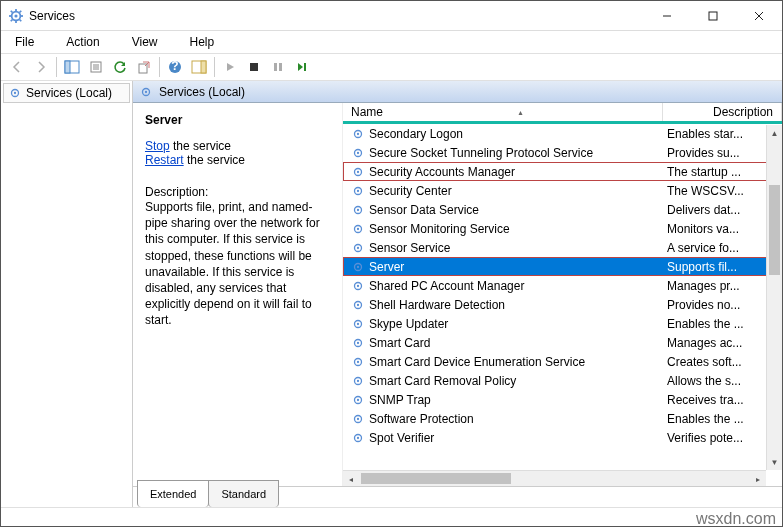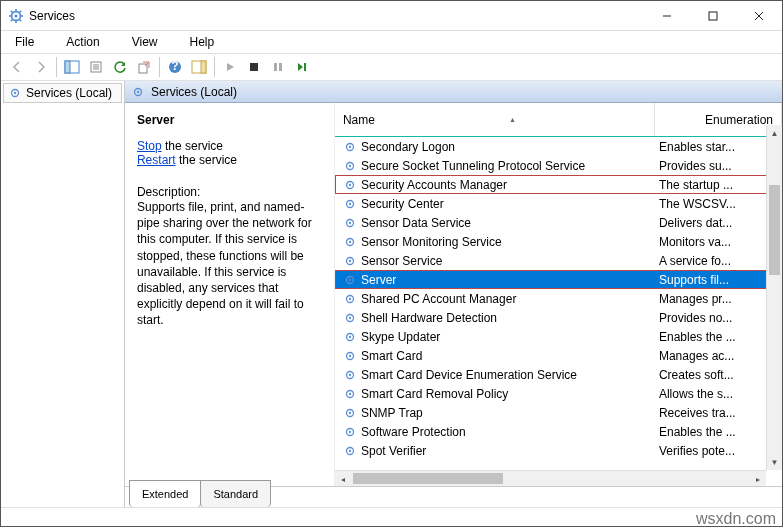--- a/index.html
+++ b/index.html
@@ -21,21 +21,21 @@
 .rightpane { flex: 1; display: flex; flex-direction: column; position: relative; }
 .paneheader { height: 22px; background: linear-gradient(#e4ecf7,#c3d5ef); border-bottom: 1px solid #9ab; display: flex; align-items: center; padding: 0 6px; gap: 6px; }
 .content { flex: 1; display: flex; border-bottom: 1px solid #ccc; }
 .detail { width: 210px; padding: 10px 8px 8px 12px; border-right: 1px solid #eee; overflow: hidden; }
 .detail h3 { font-weight: 600; font-size: 12px; margin-bottom: 12px; }
 .detail .links { margin-bottom: 18px; }
 .detail a { color: #0645cc; text-decoration: underline; }
 .detail .desclbl { }
 .detail .desc { line-height: 1.35; }
 .listwrap { flex: 1; display: flex; flex-direction: column; position: relative; overflow: hidden; }
-.cols { display: flex; height: 34px; border-bottom: 1px solid #14b8a6; background: #fff; gap: 42px; }
+.cols { display: flex; height: 21px; border-bottom: 3px solid #14b8a6; background: #fff; gap: 42px; }
 .colh { padding: 3px 8px; border-right: 1px solid #e0e0e0; font-weight: 400; display: flex; align-items: center; gap: 4px; }
 .colh.name { width: 320px; }
 .colh.desc { flex: 1; }
 .sortarrow { font-size: 8px; color: #666; }
 .rows { flex: 1; overflow: hidden; position: relative; }
 .row { display: flex; height: 19px; align-items: center; }
 .row .cname { width: 320px; padding-left: 8px; display: flex; align-items: center; gap: 4px; white-space: nowrap; overflow: hidden; }
 .row .cdesc { flex: 1; padding-left: 4px; white-space: nowrap; overflow: hidden; text-overflow: ellipsis; }
 .row.sel { background: #0078d7; color: #fff; }
 .row.hl { outline: 1px solid #b44; outline-offset: -1px; }
@@ -203,21 +203,21 @@
         </div>
         <div class="desclbl">Description:</div>
         <div class="desc">Supports file, print, and named-pipe sharing over the network for this computer. If this service is stopped, these functions will be unavailable. If this service is disabled, any services that explicitly depend on it will fail to start.</div>
       </div>
       <div class="listwrap">
         <div class="cols">
           <div class="colh name">
               <span>Name</span>
               <span class="sortarrow" style="margin:0 auto">▴</span>
             </div>
-          <div class="colh desc">Enumeration</div>
+          <div class="colh desc">Description</div>
         </div>
         <div class="rows" id="rows">
             <div class="row">
               <div class="cname">
                 <span>
                   <svg width="14" height="14" viewBox="0 0 16 16">
                     <circle cx="8" cy="8" r="4" fill="none" stroke="#5a8fd6" stroke-width="1.5"></circle>
                     <circle cx="8" cy="8" r="1.3" fill="#5a8fd6"></circle>
                   </svg>
                 </span>

